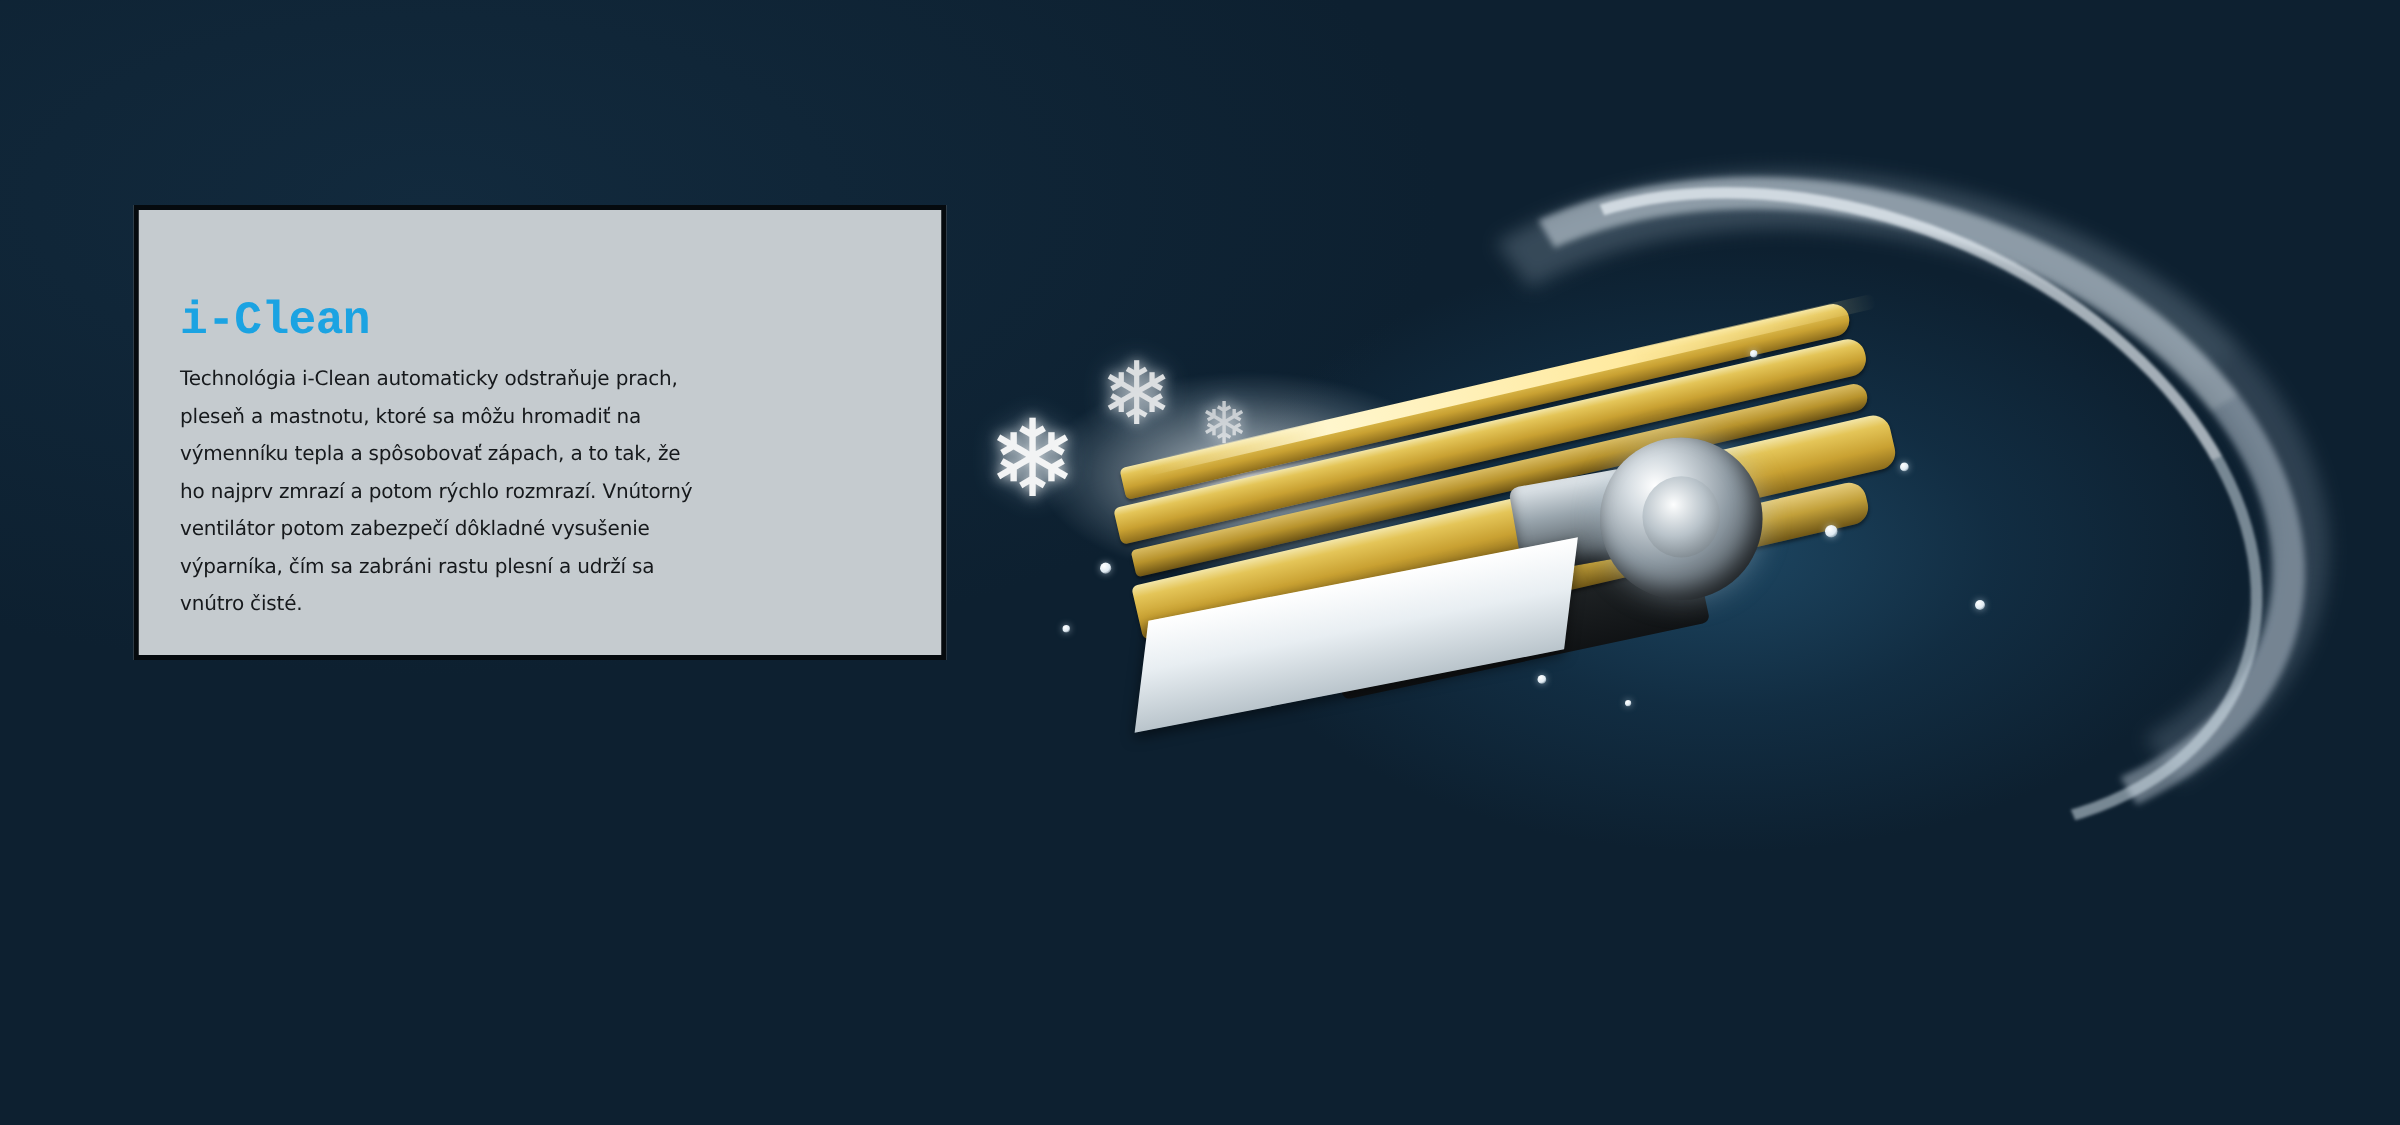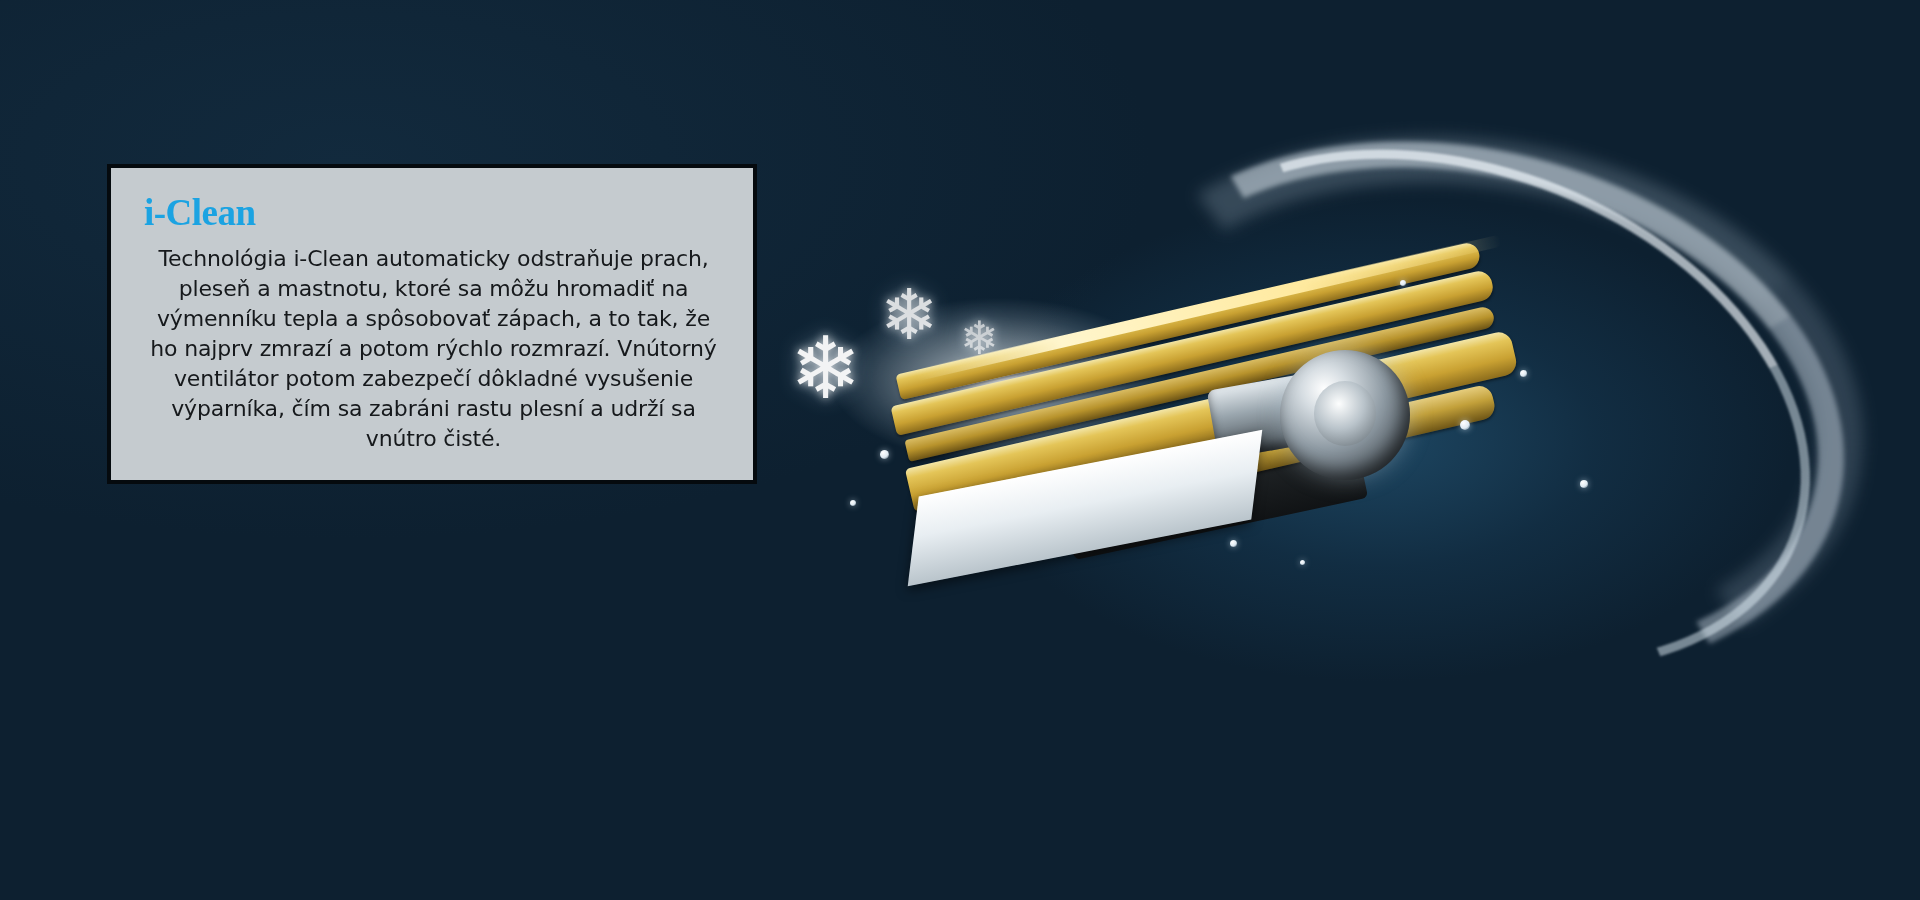--- a/index.html
+++ b/index.html
@@ -44,30 +44,30 @@
     background:#c5cbcf;
     padding:26px 30px 26px 33px;
   }
   .panel-title {
     color:#1ba3e2;
     font-size:37px;
     font-weight:bold;
     letter-spacing:-0.5px;
     line-height:1.05;
     margin-bottom:11px;
-    font-family:Liberation Serif, serif;
+    font-family:Liberation Mono, monospace;
+    margin-top:44px;
   }
   .panel-body {
     color:#16191c;
-    font-size:22px;
+    font-size:16px;
     line-height:30px;
     font-family:"DejaVu Sans", sans-serif;
     white-space:pre-line;
     letter-spacing:-0.15px;
-    text-align:center;
   }
 
   
   .product {
     position:absolute;
     left:760px; top:120px;
     width:1160px; height:660px;
   }
   
   .unit {

